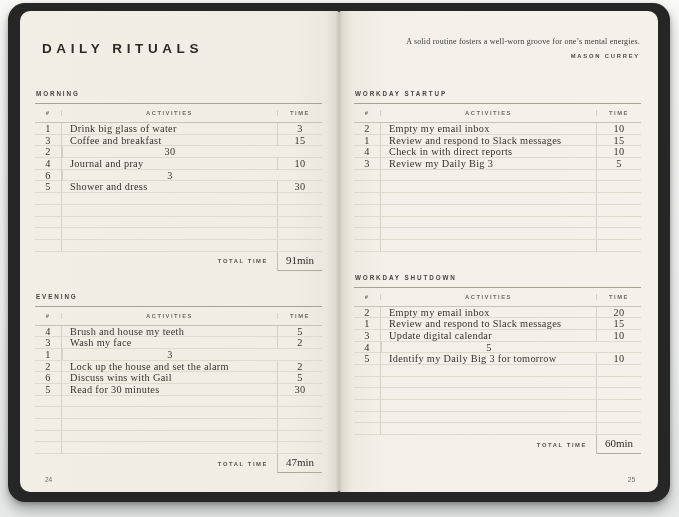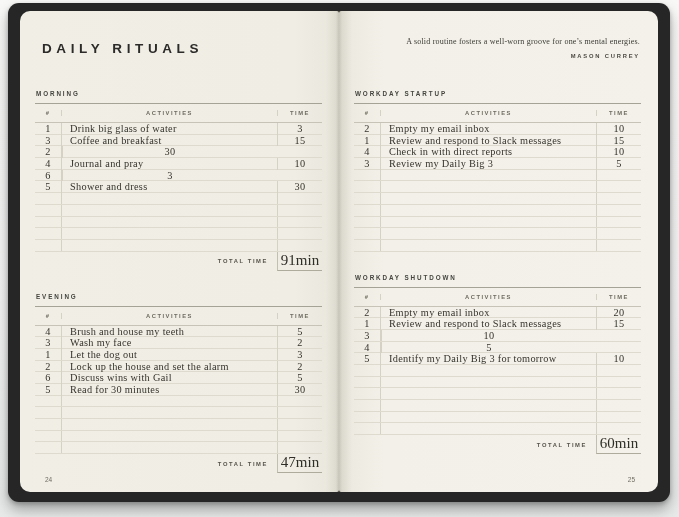--- a/index.html
+++ b/index.html
@@ -4,21 +4,21 @@
 <style>
   * { margin:0; padding:0; box-sizing:border-box; }
   html,body { width:679px; height:517px; overflow:hidden; }
   body {
     font-family:"Liberation Sans", sans-serif;
     background:linear-gradient(180deg,#f8f8f7 0%,#f2f3f2 60%,#e7eae9 100%);
     position:relative;
   }
   .book {
     position:absolute; left:8px; top:3px; width:662px; height:499px;
-    background:#262626; border-radius:11px;
+    background:#262626; border-radius:17px;
     box-shadow:0 8px 14px rgba(0,0,0,.30), 0 2px 4px rgba(0,0,0,.22);
   }
   .pages {
     position:absolute; left:12px; right:12px; top:8px; bottom:10px;
     display:flex;
   }
   .page {
     position:relative; width:50%; height:100%;
     padding:0 17px 0 15px;
   }
@@ -69,21 +69,21 @@
     line-height:11.5px; letter-spacing:.3px; white-space:nowrap; overflow:visible;
   }
   .cell-act { padding-left:8px; text-align:left; }
   .total-row { height:19px; }
   .total-label {
     grid-column:2; align-self:center; text-align:right; padding-right:9px;
     font-size:5.8px; font-weight:bold; letter-spacing:1.6px; color:#55534a;
   }
   .total-value {
     border-left:1px solid #c2bfb2; border-bottom:1px solid #aeab9d;
-    font-family:cursive; font-size:15px; color:#2f2d27;
+    font-family:cursive; font-size:11px; color:#2f2d27;
     text-align:center; line-height:17px; white-space:nowrap;
   }
   .page-number { position:absolute; bottom:9px; font-size:6.5px; color:#6f6d64; }
   .page-left  .page-number { left:25px; }
   .page-right .page-number { right:23px; }
 </style>
 </head>
 <body>
 
 <div class="book">
@@ -171,21 +171,20 @@
               <div class="cell-act hand">Brush and house my teeth</div>
               <div class="cell-time hand">5</div>
             </div>
             <div class="grid-row trow">
               <div class="cell-num hand">3</div>
               <div class="cell-act hand">Wash my face</div>
               <div class="cell-time hand">2</div>
             </div>
             <div class="grid-row trow">
               <div class="cell-num hand">1</div>
-              <div class="cell-act hand">Let the dog out</div>
               <div class="cell-time hand">3</div>
             </div>
             <div class="grid-row trow">
               <div class="cell-num hand">2</div>
               <div class="cell-act hand">Lock up the house and set the alarm</div>
               <div class="cell-time hand">2</div>
             </div>
             <div class="grid-row trow">
               <div class="cell-num hand">6</div>
               <div class="cell-act hand">Discuss wins with Gail</div>
@@ -313,20 +312,21 @@
               <div class="cell-act hand">Empty my email inbox</div>
               <div class="cell-time hand">20</div>
             </div>
             <div class="grid-row trow">
               <div class="cell-num hand">1</div>
               <div class="cell-act hand">Review and respond to Slack messages</div>
               <div class="cell-time hand">15</div>
             </div>
             <div class="grid-row trow">
               <div class="cell-num hand">3</div>
+              <div class="cell-act hand">Update digital calendar</div>
               <div class="cell-time hand">10</div>
             </div>
             <div class="grid-row trow">
               <div class="cell-num hand">4</div>
               <div class="cell-time hand">5</div>
             </div>
             <div class="grid-row trow">
               <div class="cell-num hand">5</div>
               <div class="cell-act hand">Identify my Daily Big 3 for tomorrow</div>
               <div class="cell-time hand">10</div>

